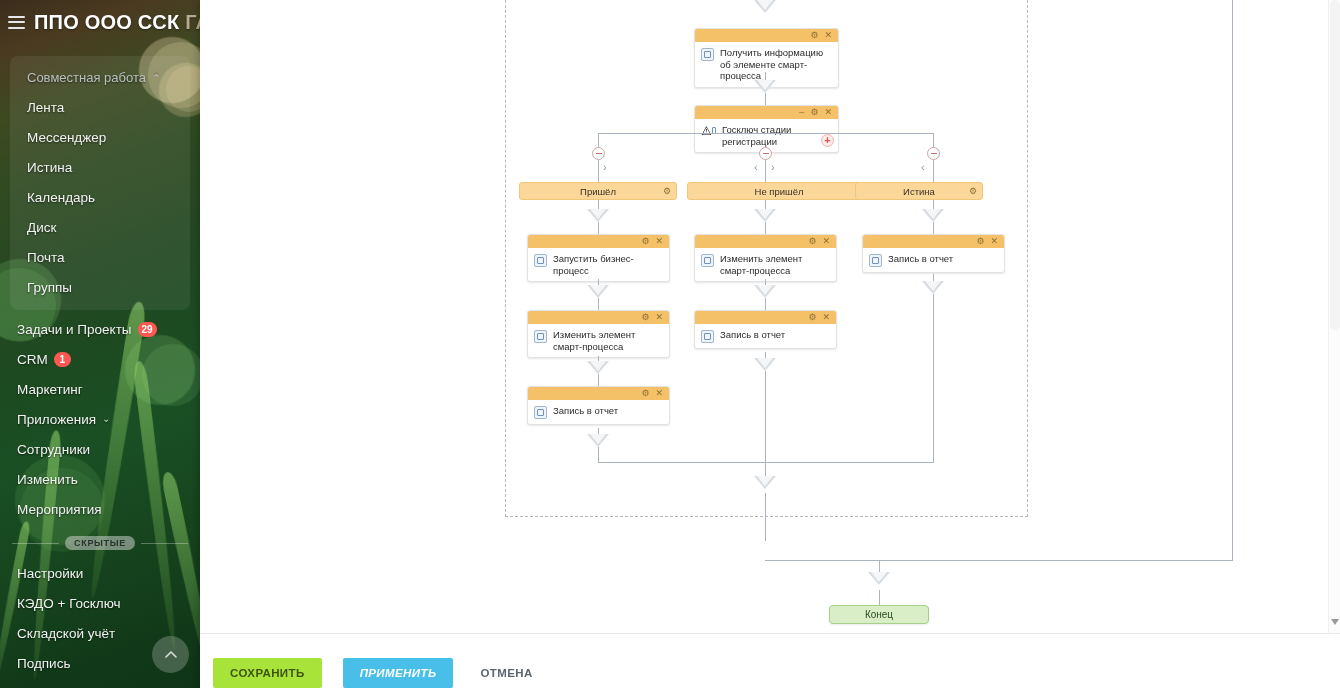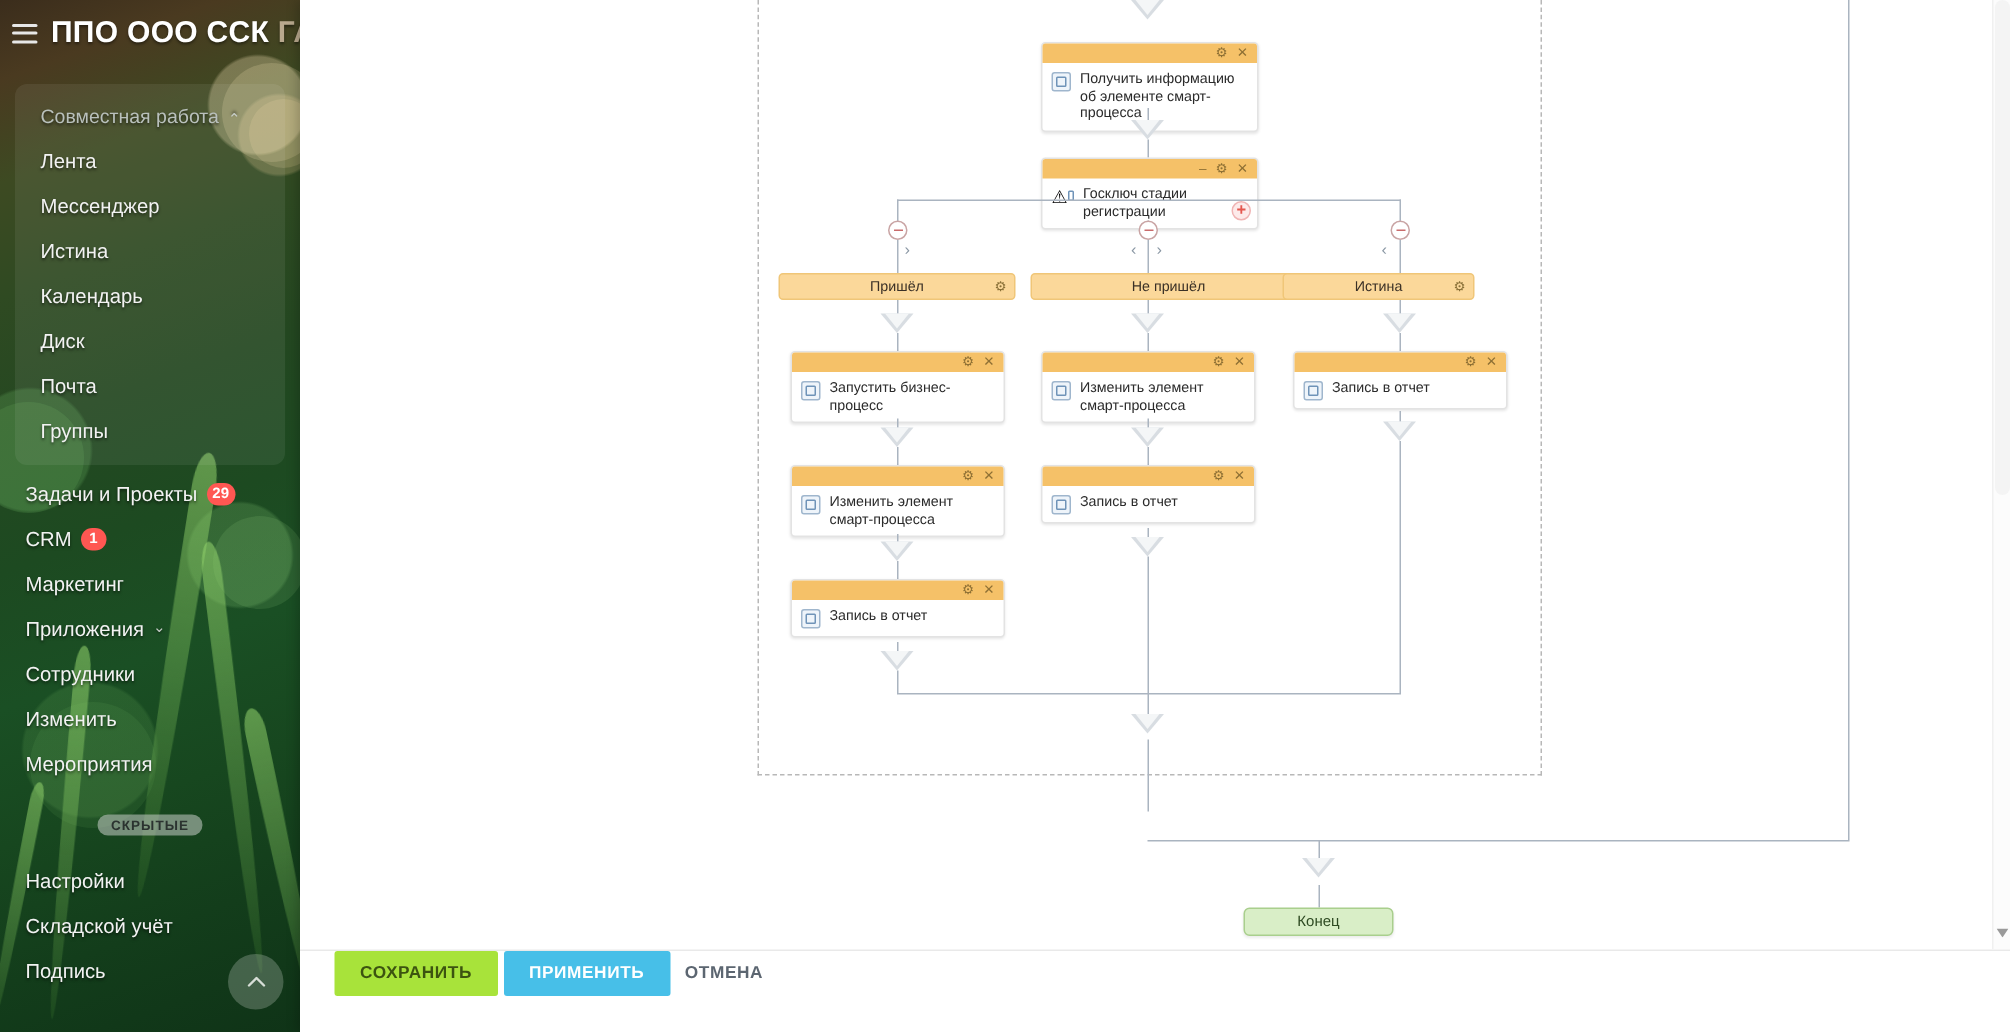--- a/index.html
+++ b/index.html
@@ -69,21 +69,20 @@
   .mi .chev.up { transform: rotate(180deg); }
   .badge {
     display: inline-flex; align-items: center; justify-content: center;
     min-width: 17px; height: 15px; padding: 0 4px; border-radius: 8px;
     background: #ff5752; color: #fff; font-size: 10px; font-weight: bold;
     text-shadow: none;
   }
   .divider-row {
     display: flex; align-items: center; gap: 6px;
     margin: 12px 12px 8px 12px;
-    flex-direction: column;
   }
   .divider-row .ln { flex: 1 1 auto; height: 1px; background: rgba(255,255,255,0.30); }
   .hidden-pill {
     background: rgba(200,205,200,0.55); color: #2b3330; font-size: 9px; font-weight: bold;
     letter-spacing: .7px; border-radius: 9px; padding: 2px 9px; text-shadow: none;
   }
   #scroll-top-btn {
     position: absolute; left: 152px; top: 636px; width: 37px; height: 37px;
     border-radius: 50%; background: rgba(190,200,190,0.30);
     display: flex; align-items: center; justify-content: center; z-index: 7; cursor: pointer;
@@ -200,30 +199,30 @@
     background: #d9eec7; border: 1px solid #a9cf8d; border-radius: 4px;
     display: flex; align-items: center; justify-content: center;
     font-size: 10px; color: #2e4a22; cursor: pointer;
     box-shadow: 0 1px 2px rgba(0,0,0,.08);
   }
 
   
   #footer {
     position: absolute; left: 0; top: 633px; width: 1140px; height: 55px;
     background: #ffffff; border-top: 1px solid #e9e9e9;
-    display: flex; align-items: flex-start; gap: 4px; padding-left: 23px;
+    display: flex; align-items: flex-end; gap: 21px; padding-left: 13px;
   }
   .btn {
     height: 30px; padding: 0 17px; border: none; border-radius: 2px;
     font-size: 11.5px; font-weight: bold; letter-spacing: .4px; cursor: pointer;
     font-family: "Liberation Sans", sans-serif;
     display: inline-flex; align-items: center; justify-content: center;
   }
   .btn-save { background: #a8e33a; color: #3c5410; }
-  .btn-apply { background: #47bfe8; color: #ffffff; }
+  .btn-apply { background: #47bfe8; color: #ffffff; font-style: italic; }
   .btn-cancel { background: transparent; color: #5c6671; padding: 0 6px; }
 </style>
 </head>
 <body>
 
 <div id="desktop">
   <div class="bokeh" style="left:148px;top:42px;width:66px;height:66px;background:rgba(255,236,190,.18);"></div>
   <div class="bokeh" style="left:166px;top:66px;width:46px;height:46px;background:rgba(255,225,170,.16);"></div>
   <div class="bokeh" style="left:-18px;top:268px;width:74px;height:74px;background:rgba(130,205,115,.14);"></div>
   <div class="bokeh" style="left:142px;top:344px;width:62px;height:62px;background:rgba(160,225,140,.13);"></div>
@@ -301,20 +300,23 @@
   <div class="divider-row">
     <div class="ln"></div>
     <div class="hidden-pill">СКРЫТЫЕ</div>
     <div class="ln"></div>
   </div>
 
   <div class="mi">
       <span>Настройки</span>
     </div>
   <div class="mi">
+      <span>КЭДО + Госключ</span>
+    </div>
+  <div class="mi">
       <span>Складской учёт</span>
     </div>
   <div class="mi">
       <span>Подпись</span>
     </div>
 </div>
 
 <div id="scroll-top-btn">
   <svg viewBox="0 0 16 16">
     <path d="M3 10 L8 5 L13 10" fill="none" stroke="#d7ded7" stroke-width="1.6" stroke-linecap="round" stroke-linejoin="round"></path>

